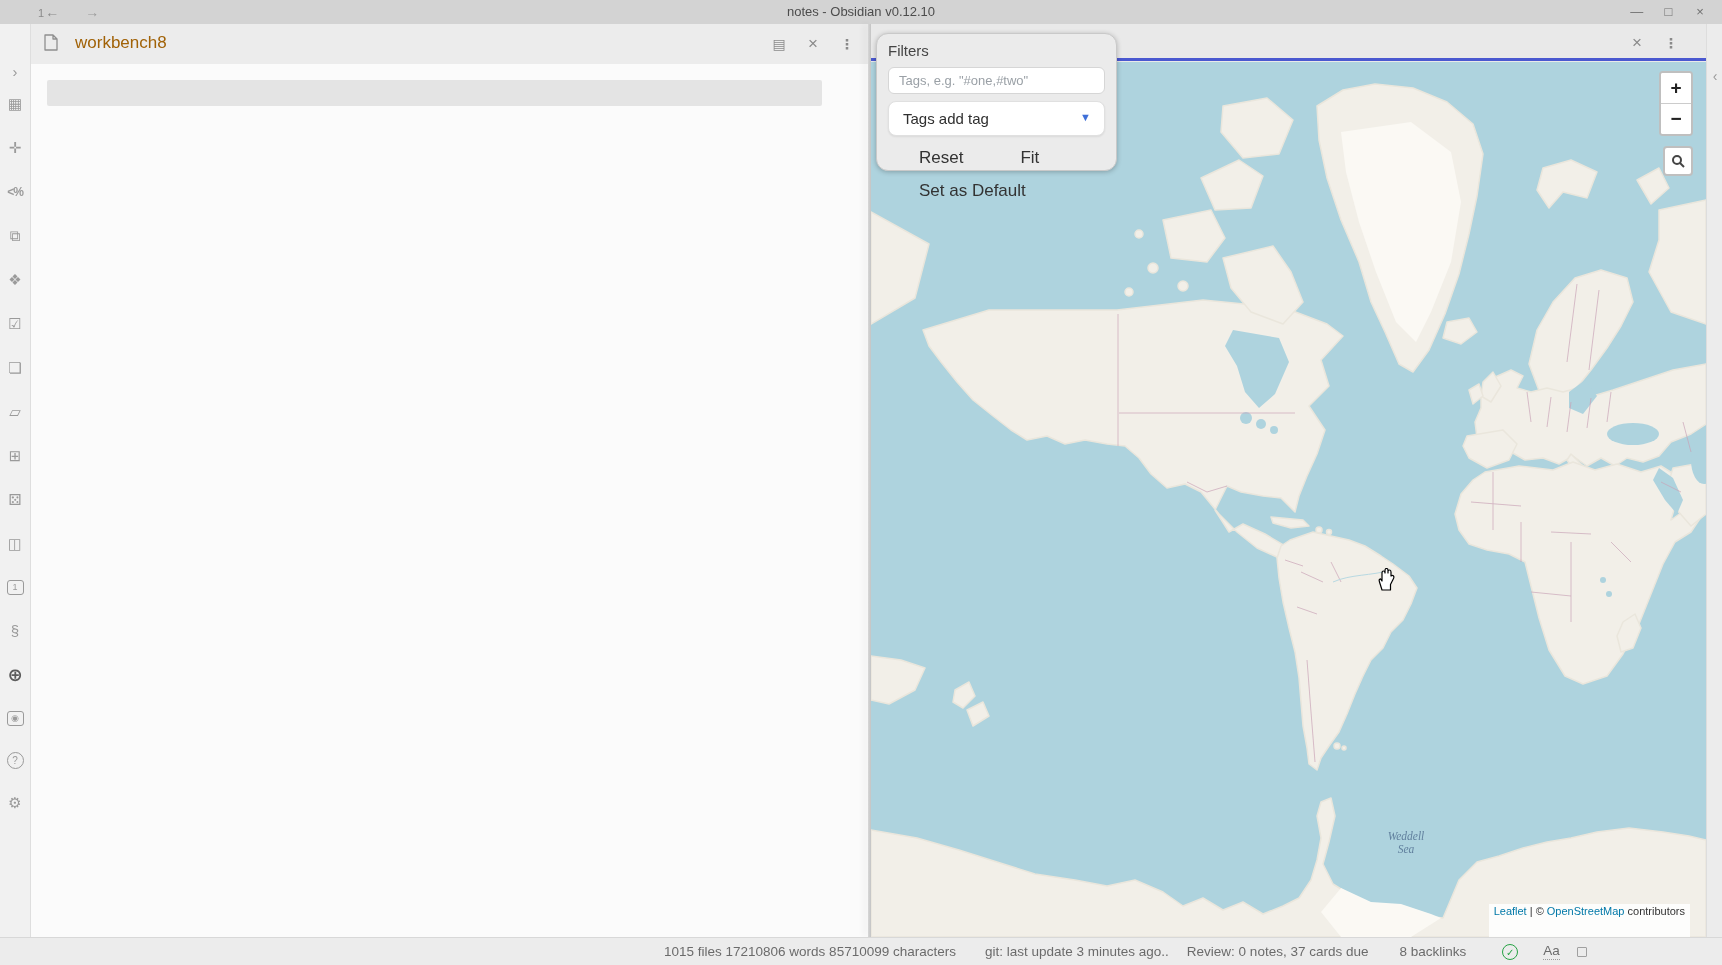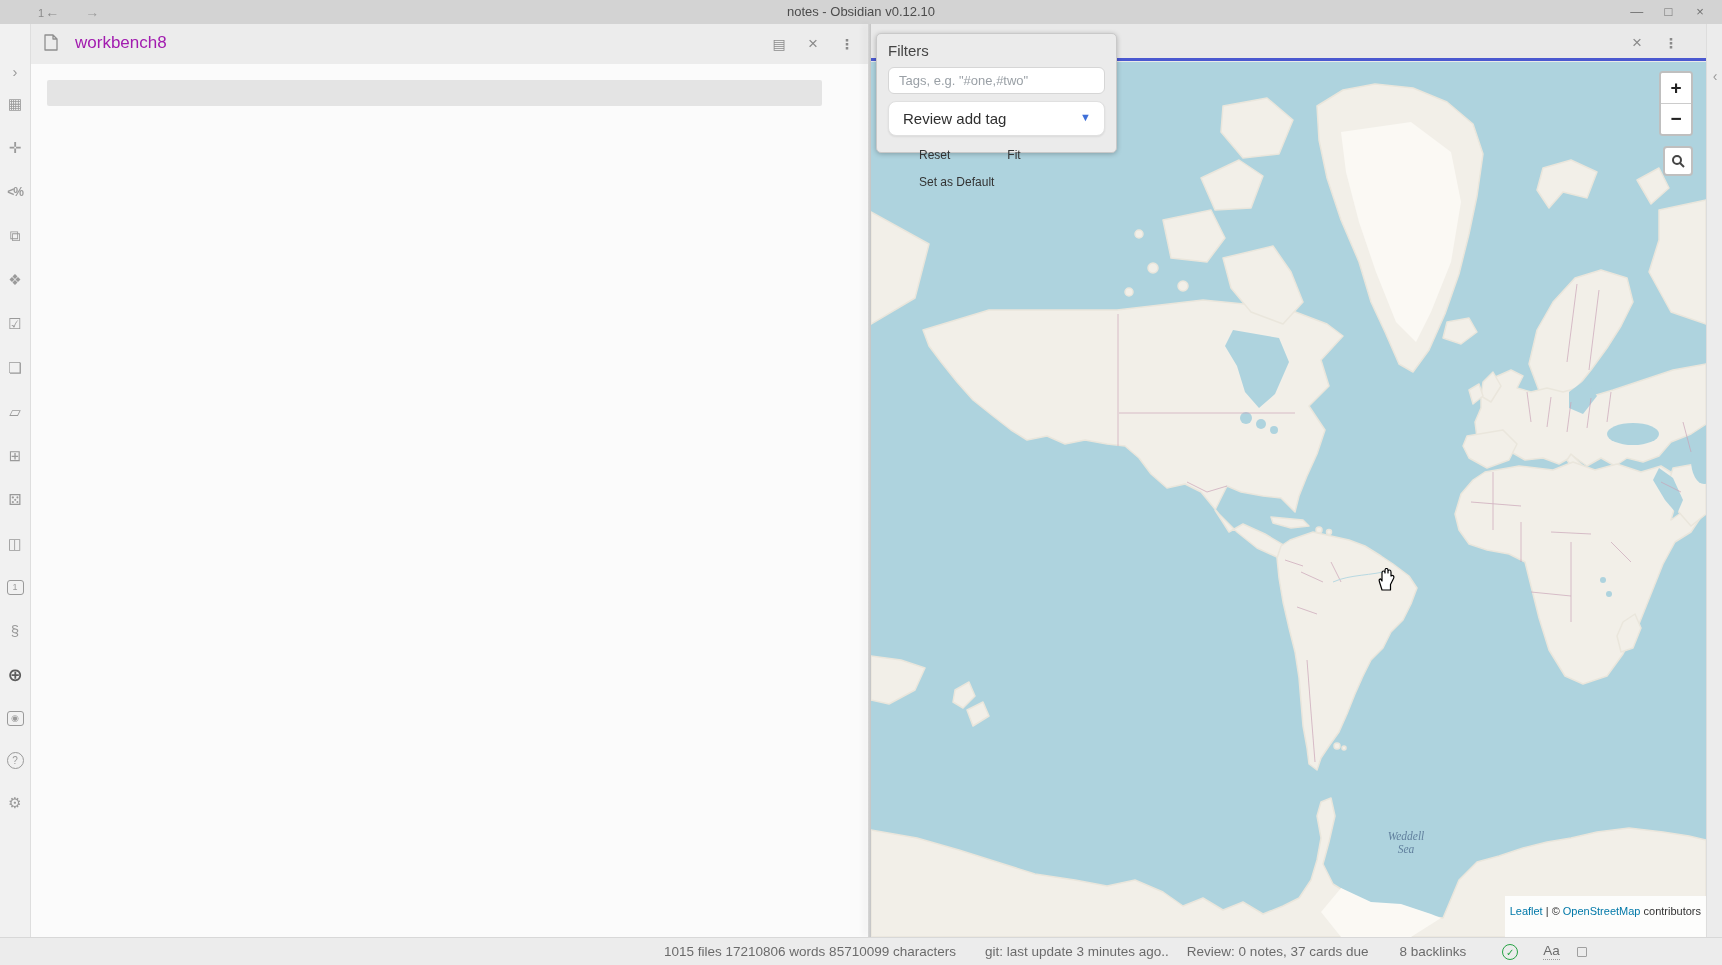--- a/index.html
+++ b/index.html
@@ -27,21 +27,21 @@
           border-radius:3px;margin-top:2px;margin-bottom:26px;}
   .ribbon .ric.round{width:15px;height:15px;line-height:15px;font-size:10px;border:1.4px solid #9a9a9a;
           border-radius:50%;}
   .ribbon .ric.active{color:#5c5c5c;font-size:18px;font-weight:bold;}
   .gap1{margin-bottom:12px !important;}
   .gapbig{margin-top:38px;}
   
   .left-pane{position:absolute;left:31px;top:24px;width:837px;height:913px;background:#fbfbfb;}
   .pane-header{position:absolute;left:0;top:0;right:0;height:40px;background:#ececec;}
   .lp-file-icon{position:absolute;left:13px;top:10px;}
-  .lp-title{position:absolute;left:44px;top:9px;font-size:17px;color:#a21caf;font-weight:500;}
+  .lp-title{position:absolute;left:44px;top:9px;font-size:17px;color:#a16207;font-weight:500;}
   .lp-actions{position:absolute;right:12px;top:0;height:40px;display:flex;align-items:center;gap:16px;}
   .hicon{width:18px;height:18px;line-height:18px;text-align:center;font-size:14px;color:#8a8a8a;cursor:default;}
   .lp-body{position:absolute;left:0;top:40px;right:0;bottom:0;background:#fbfbfb;}
   .lp-block{position:absolute;left:16px;top:16px;width:775px;height:26px;background:#e4e4e4;border-radius:2px;}
   .divider{position:absolute;left:868px;top:24px;width:3px;height:913px;
            background:linear-gradient(to right,#d7d7d7,#c4c4c4);box-shadow:-4px 0 6px rgba(0,0,0,0.07);}
   .right-pane{position:absolute;left:871px;top:24px;width:835px;height:913px;background:#e9e9e9;}
   .rp-header{position:absolute;left:0;top:0;right:0;height:38px;background:#e9e9e9;}
   .rp-actions{position:absolute;right:26px;top:0;height:38px;display:flex;align-items:center;gap:16px;}
   .accent-line{position:absolute;left:0;right:0;top:34px;height:3px;background:#4a58d0;}
@@ -53,42 +53,42 @@
   .map{position:absolute;left:0;top:38px;width:835px;height:875px;overflow:hidden;background:#aed3de;}
   .map svg.world{position:absolute;left:0;top:0;}
   .leaflet-zoom{position:absolute;right:13px;top:9px;width:30px;border:2px solid rgba(0,0,0,0.25);
            border-radius:4px;overflow:hidden;background:#fff;}
   .leaflet-zoom .zbtn{width:30px;height:30px;line-height:30px;text-align:center;font-size:19px;
            font-weight:bold;color:#222;background:#fff;cursor:pointer;}
   .leaflet-zoom .zbtn:first-child{border-bottom:1px solid #ccc;}
   .leaflet-search{position:absolute;right:13px;top:84px;width:30px;height:30px;background:#fff;
            border:2px solid rgba(0,0,0,0.25);border-radius:4px;box-sizing:border-box;
            display:flex;align-items:center;justify-content:center;cursor:pointer;}
-  .attribution{position:absolute;right:0;bottom:0;height:25px;line-height:15px;background:rgba(255,255,255,0.85);
-           font-size:11px;color:#333;padding:8px 5px;white-space:nowrap;}
+  .attribution{position:absolute;right:16px;bottom:0;height:33px;line-height:15px;background:rgba(255,255,255,0.85);
+           font-size:11px;color:#333;padding:0 5px;white-space:nowrap;}
   .attribution a{color:#0078a8;text-decoration:none;cursor:pointer;}
   .sea-label{position:absolute;left:505px;top:768px;width:60px;text-align:center;
            font-style:italic;font-size:11.5px;color:#61809e;line-height:13px;
            font-family:"Liberation Serif","DejaVu Serif",serif;}
   .hand-cursor{position:absolute;left:503px;top:506px;}
   
-  .filters-panel{position:absolute;left:876px;top:33px;width:241px;height:120px;background:#ebebeb;
-           border:1px solid #c9c9c9;border-radius:5px;box-shadow:0 1px 5px rgba(0,0,0,0.25);
+  .filters-panel{position:absolute;left:876px;top:33px;width:241px;height:138px;background:#ebebeb;
+           border:1px solid #c9c9c9;border-radius:12px;box-shadow:0 1px 5px rgba(0,0,0,0.25);
            z-index:30;box-sizing:border-box;padding:8px 11px;}
   .filters-title{font-size:15px;color:#454545;margin-bottom:8px;}
   .filters-input{width:100%;height:27px;box-sizing:border-box;border:1px solid #d6d6d6;border-radius:6px;
            padding:0 10px;font-size:13px;color:#333;background:#fff;outline:none;
            font-family:"Liberation Sans","DejaVu Sans",sans-serif;}
   .filters-input::placeholder{color:#9aa0a6;}
   .filters-select{position:relative;margin-top:7px;height:33px;background:#fff;border:1px solid #e0e0e0;
            border-radius:8px;box-shadow:0 1px 2px rgba(0,0,0,0.08);display:flex;align-items:center;
            padding:0 14px;font-size:15px;color:#2f2f2f;cursor:pointer;}
   .filters-select .caret{position:absolute;right:13px;top:9px;font-size:11px;color:#3f6fd8;}
   .filters-btnrow{display:flex;margin-top:12px;}
-  .fbtn{font-size:12px;color:#333;cursor:pointer;}
+  .fbtn{font-size:17px;color:#333;cursor:pointer;}
   .fbtn.reset{margin-left:31px;}
   .fbtn.fit{margin-left:57px;}
   .fbtn.setdef{margin-left:31px;margin-top:13px;display:inline-block;}
   
   .statusbar{position:absolute;left:0;top:937px;width:1722px;height:28px;background:#ececec;
            border-top:1px solid #d8d8d8;display:flex;align-items:center;font-size:13.5px;color:#6b6b6b;
            box-sizing:border-box;}
   .statusbar .sitem{white-space:nowrap;cursor:default;}
   .s-files{margin-left:664px;}
   .s-git{margin-left:29px;}
@@ -278,21 +278,21 @@
 </div>
 
 <div class="right-strip">
   <div class="collapse">‹</div>
 </div>
 
 <div class="filters-panel">
   <div class="filters-title">Filters</div>
   <input class="filters-input" type="text" placeholder="Tags, e.g. &quot;#one,#two&quot;" style="">
   <div class="filters-select">
-    <span>Review add tag</span>
+    <span>Tags add tag</span>
     <span class="caret">▼</span>
   </div>
   <div class="filters-btnrow">
     <span class="fbtn reset">Reset</span>
     <span class="fbtn fit">Fit</span>
   </div>
   <span class="fbtn setdef">Set as Default</span>
 </div>
 
 <div class="statusbar">

